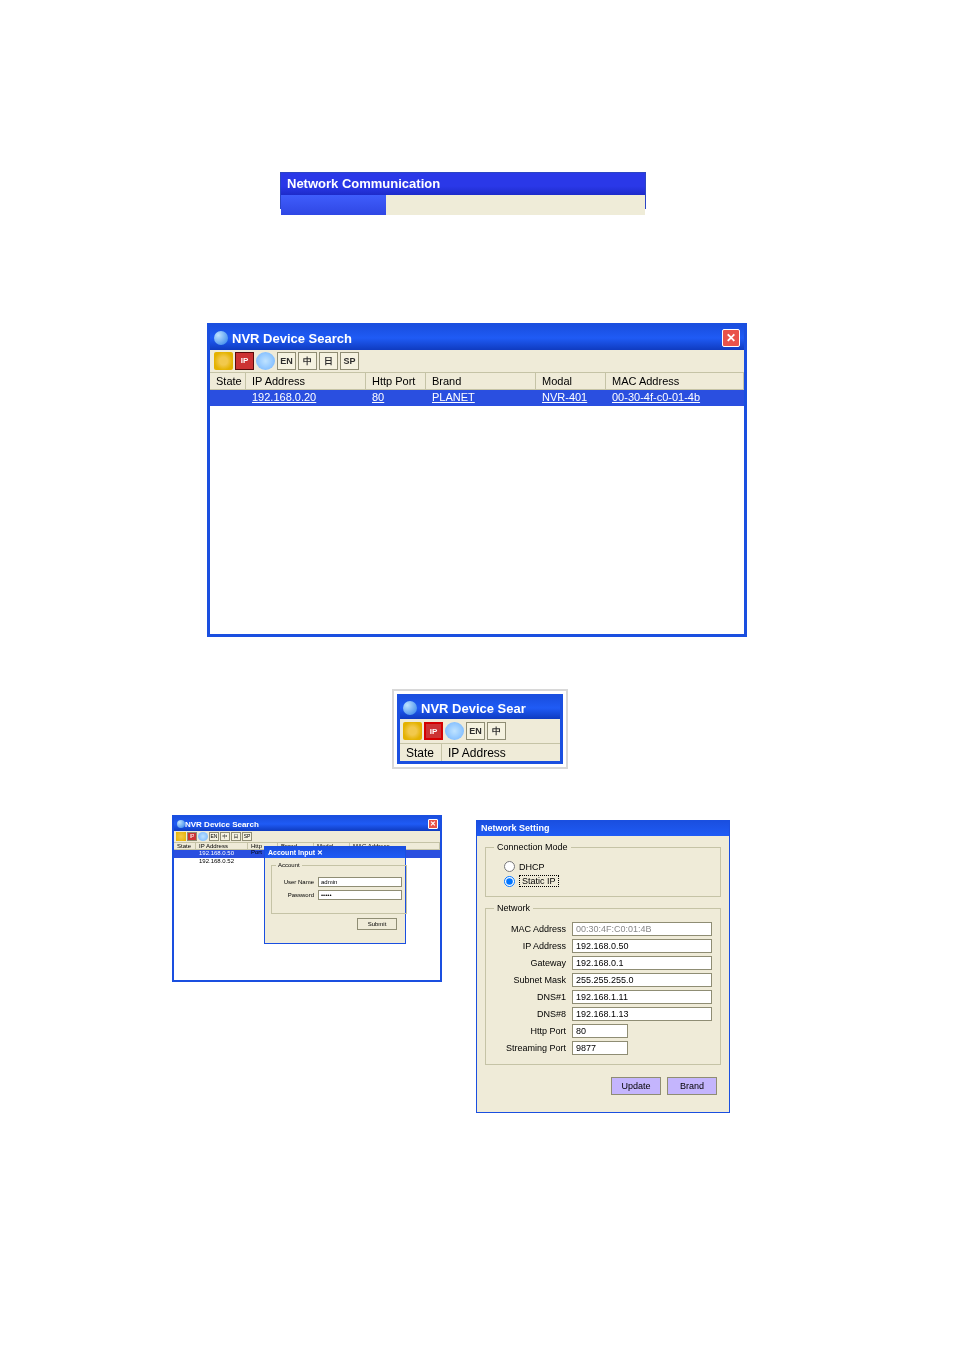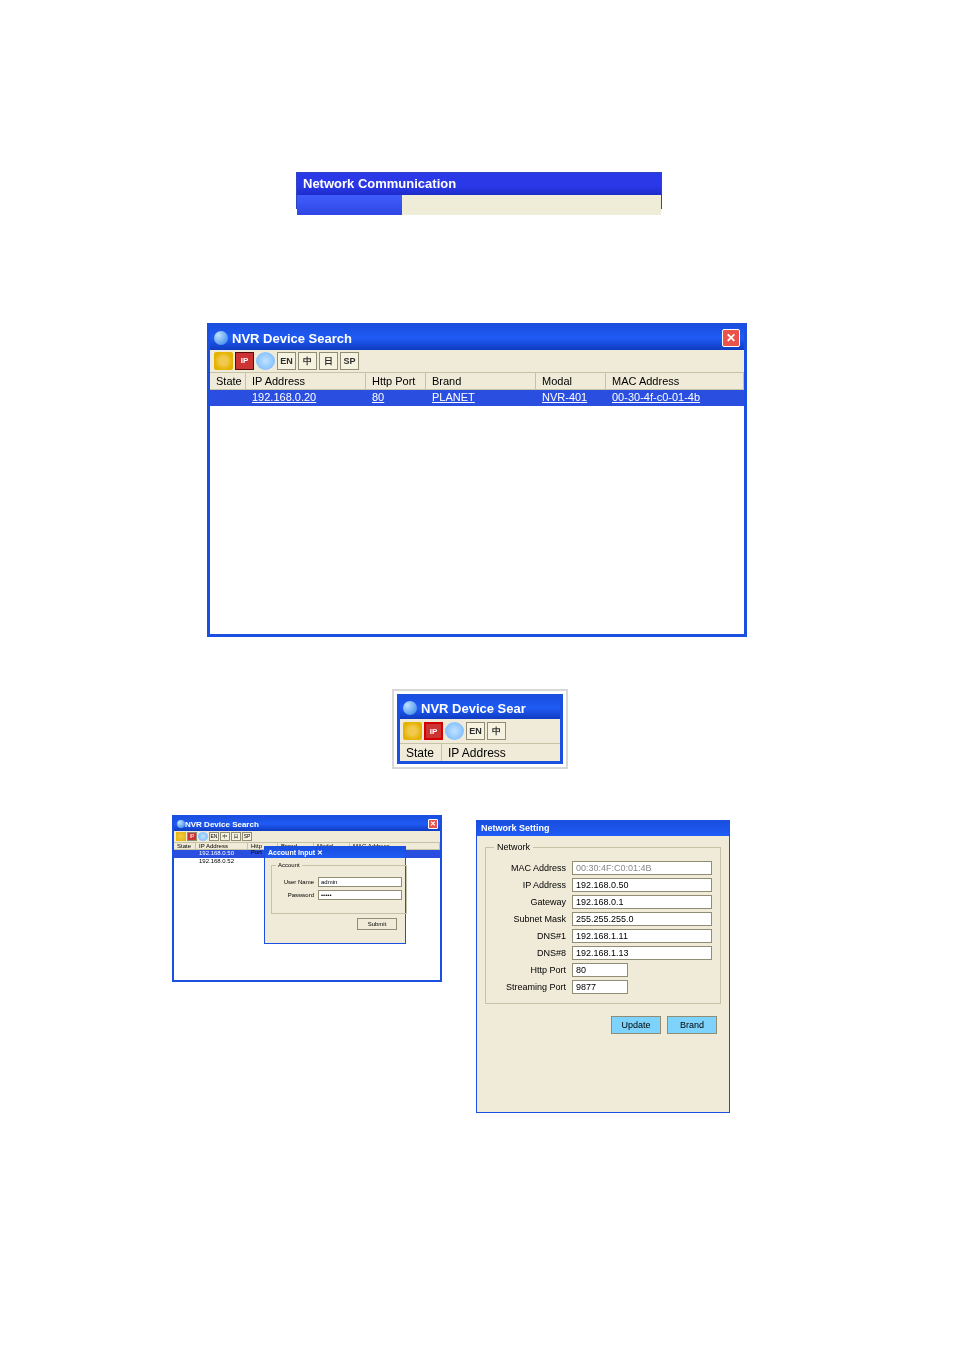--- a/index.html
+++ b/index.html
@@ -8,21 +8,21 @@
     height: 1350px;
     background: #ffffff;
     font-family: "Tahoma", "Arial", sans-serif;
     font-size: 11px;
     position: relative;
   }
 
   
   .netcomm-wrap {
     position: absolute;
-    left: 296px; top: 172px;
+    left: 280px; top: 172px;
     width: 366px; height: 37px;
     border: 1px solid #2b45c4;
   }
   .netcomm-top {
     height: 22px;
     background: linear-gradient(#2a38e8, #2a38e8 60%, #1d2bca);
     color: #fff;
     font-weight: bold;
     font-size: 13px;
     line-height: 22px;
@@ -269,21 +269,21 @@
     font-size:9px;padding:0 3px;
   }
   .ns-field input.disabled{background:#ffffff;color:#888;}
   .ns-field input.short{flex:none;width:56px;}
   .ns-btns{
     display:flex;gap:6px;justify-content:flex-end;
     padding:6px 12px 8px;
   }
   .ns-btns button{
     width:50px;height:18px;font-size:9px;
-    border:1px solid #8f8d74;background:#7dd3fc;
+    border:1px solid #8f8d74;background:#c4b5fd;
   }
 
   .globe {
     width: 14px; height: 14px;
     border-radius: 50%;
     background: radial-gradient(circle at 30% 30%, #bfe3ff 0%, #2a7de9 100%);
     display:inline-block;
   }
 </style>
 </head>
@@ -410,20 +410,31 @@
         <input type="password" value="*****" style="">
       </div>
     </fieldset>
     <button class="acct-submit">Submit</button>
   </div>
 </div>
 
 <div class="ns-wrap">
   <div class="ns-title">Network Setting</div>
 
+  <fieldset class="ns-fs">
+    <legend>Connection Mode</legend>
+    <div class="ns-radio">
+      <input type="radio" style="">
+      <span>DHCP</span>
+    </div>
+    <div class="ns-radio">
+      <input type="radio" checked="" style="">
+      <span style="border:1px dotted #000;padding:0 2px;">Static IP</span>
+    </div>
+  </fieldset>
 
   <fieldset class="ns-fs">
     <legend>Network</legend>
     <div class="ns-field">
       <label>MAC Address</label>
       <input class="disabled" disabled="" value="00:30:4F:C0:01:4B" style="">
     </div>
     <div class="ns-field">
       <label>IP Address</label>
       <input value="192.168.0.50" style="">

